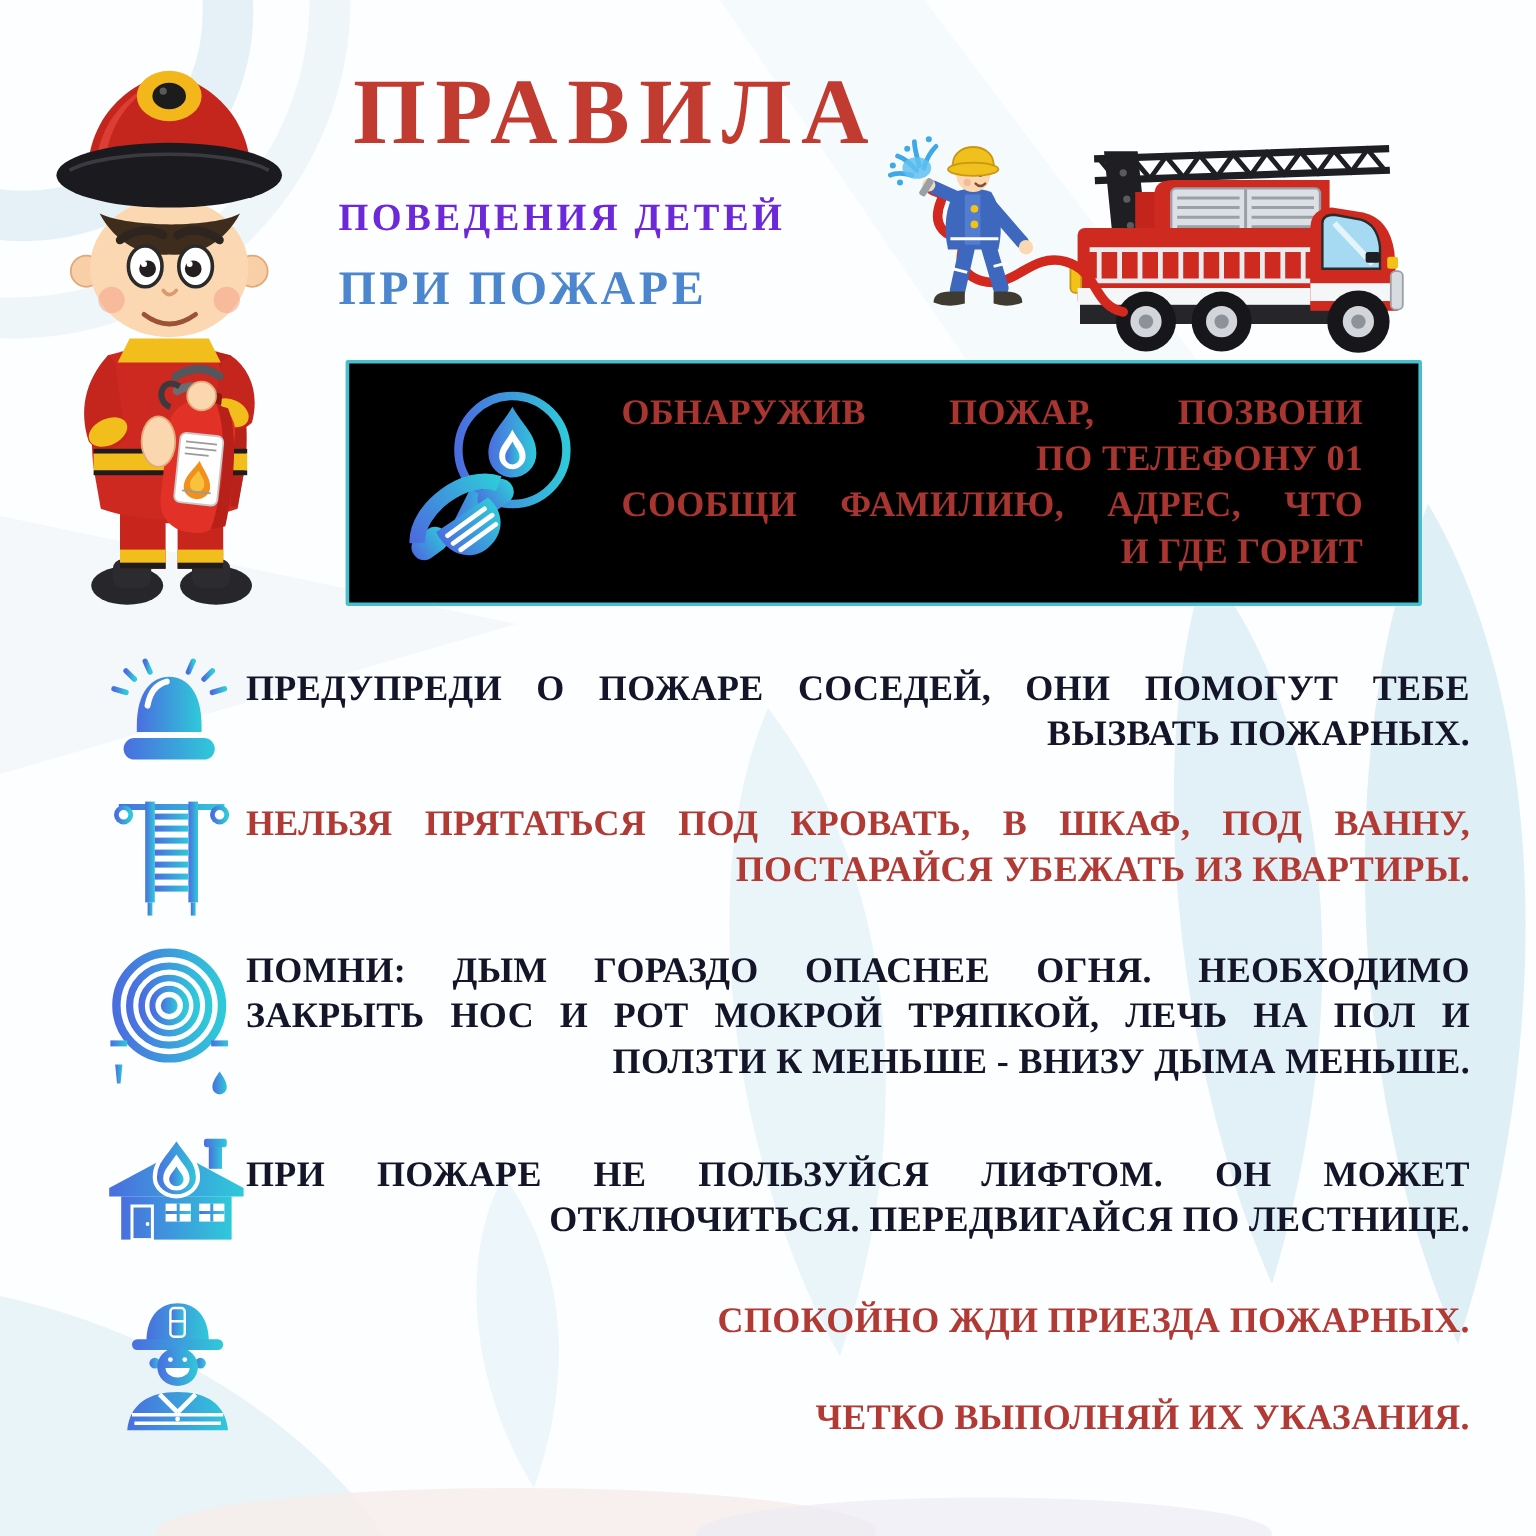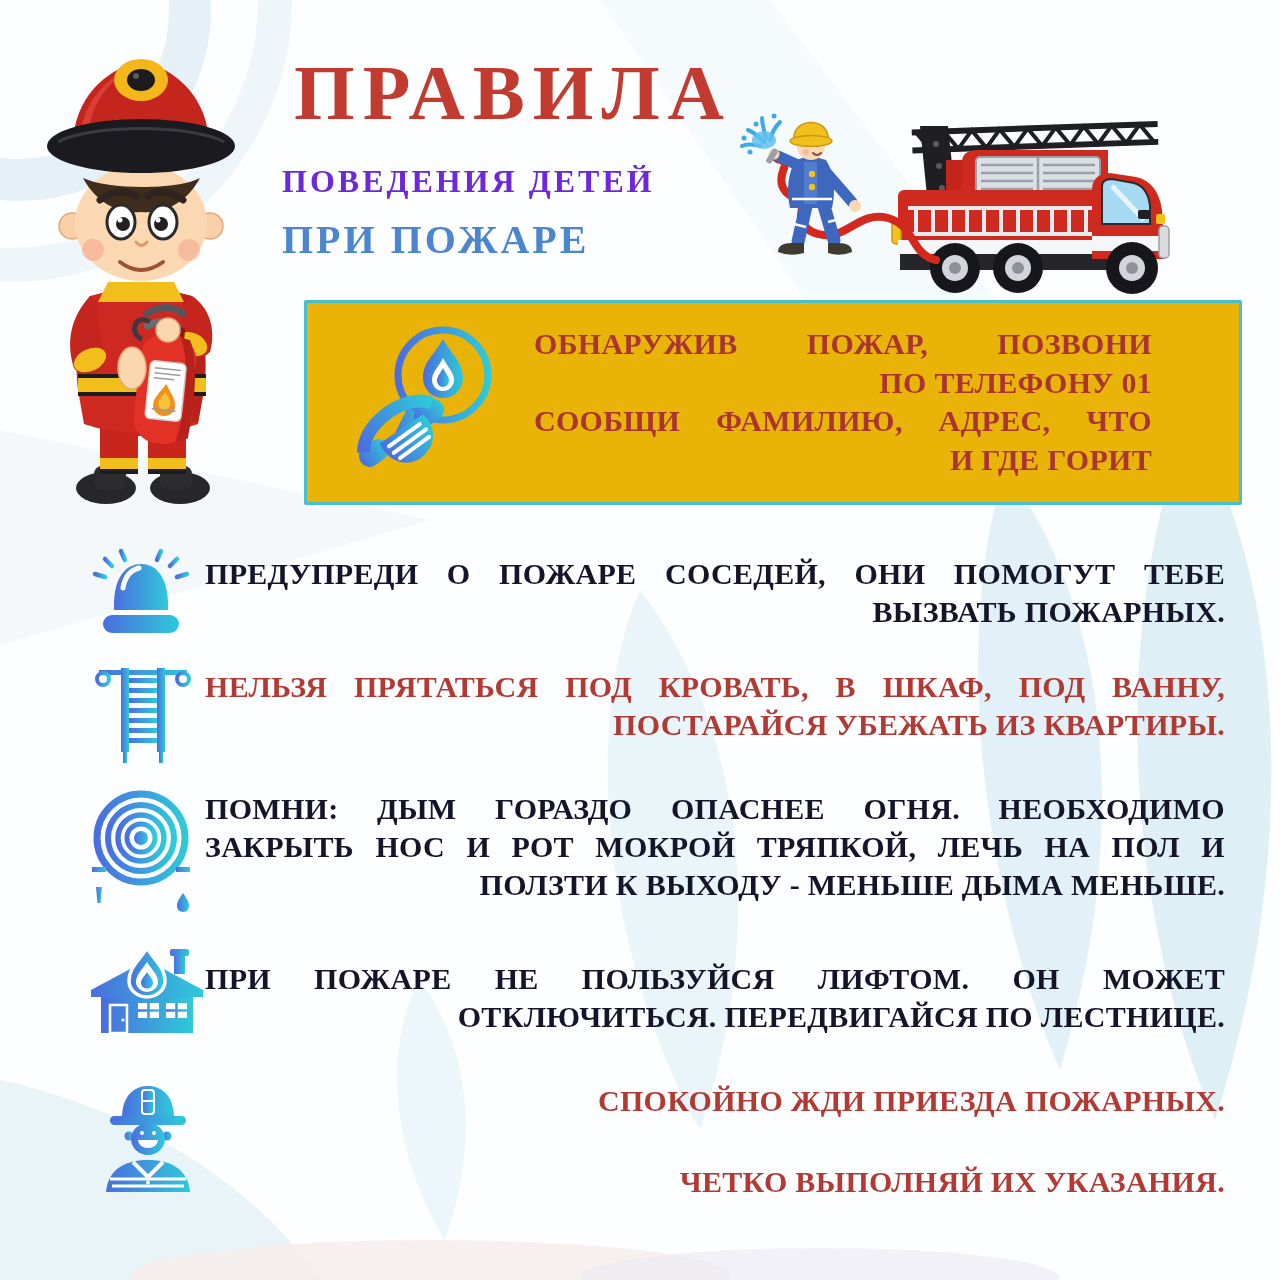--- a/index.html
+++ b/index.html
@@ -16,22 +16,22 @@
   }
   .subtitle1{
     left:282px;top:163px;width:470px;
     font-size:32px;font-weight:bold;letter-spacing:3px;color:#6d28d9;
   }
   .subtitle2{
     left:282px;top:216px;width:470px;
     font-size:40px;font-weight:bold;letter-spacing:3px;color:#4C86CE;
   }
   .alert-box{
-    left:304px;top:300px;width:891px;height:199px;
-    border:3px solid #49BECD;background:#eab308;border-radius:2px;padding-left:41px;
+    left:288px;top:300px;width:891px;height:199px;
+    border:3px solid #49BECD;background:#000000;border-radius:2px;
   }
   .alert-text{
     position:absolute;left:227px;top:22px;width:618px;
     font-size:30px;line-height:38.5px;font-weight:bold;color:#A93531;letter-spacing:.3px;
   }
   .rule-text{
     position:absolute;width:1020px;left:205px;
     font-size:30px;line-height:38px;font-weight:bold;letter-spacing:.3px;
   }
   .dark{color:#15152A;}
@@ -330,21 +330,21 @@
     <path d="M14,76 V104" stroke="url(#g4)" stroke-width="7"></path>
     <rect x="7" y="84" width="14" height="5" fill="url(#g4)"></rect>
     <path d="M11,104 h6 l-1.5,16 h-3 Z" fill="url(#g4)"></path>
     <path d="M98,76 V100" stroke="url(#g4)" stroke-width="7"></path>
     <rect x="91" y="84" width="14" height="5" fill="url(#g4)"></rect>
     <path d="M98,110 C94,116 92,119 92,123 a6,6 0 0 0 12,0 C104,119 102,116 98,110 Z" fill="url(#g4)"></path>
   </svg>
   <div class="rule-text dark" style="top:790px;">
     <div class="line jf">ПОМНИ: ДЫМ ГОРАЗДО ОПАСНЕЕ ОГНЯ. НЕОБХОДИМО</div>
     <div class="line jf">ЗАКРЫТЬ НОС И РОТ МОКРОЙ ТРЯПКОЙ, ЛЕЧЬ НА ПОЛ И</div>
-    <div class="line">ПОЛЗТИ К ВЫХОДУ - МЕНЬШЕ ДЫМА МЕНЬШЕ.</div>
+    <div class="line">ПОЛЗТИ К МЕНЬШЕ - ВНИЗУ ДЫМА МЕНЬШЕ.</div>
   </div>
 
   <svg class="icon" style="left:88px;top:948px;" width="118" height="104" viewBox="0 0 118 104" aria-hidden="true">
     <defs>
         <linearGradient id="g5" x1="0" y1="0" x2="1" y2="0">
       <stop offset="0" stop-color="#4A6EDF"></stop>
           <stop offset="1" stop-color="#2FC9D9"></stop>
         </linearGradient>
       </defs>
     <rect x="86" y="6" width="11" height="20" fill="url(#g5)"></rect>

